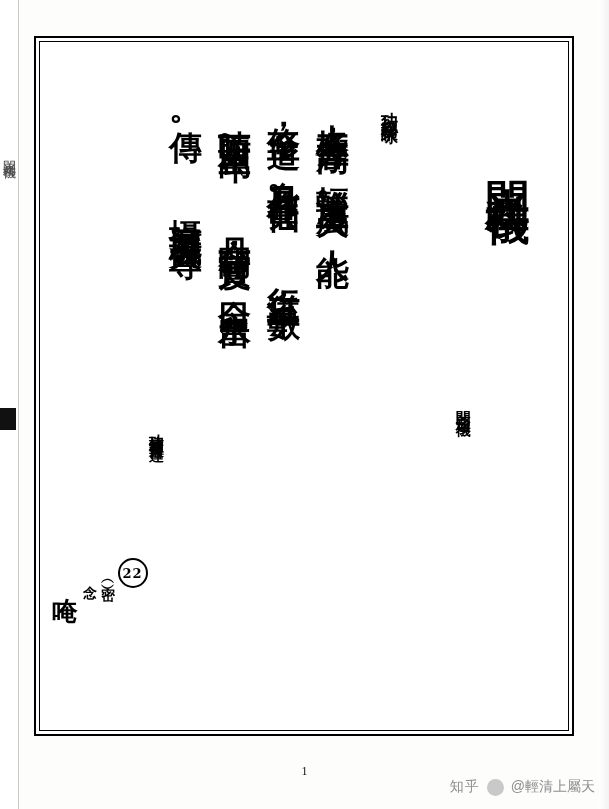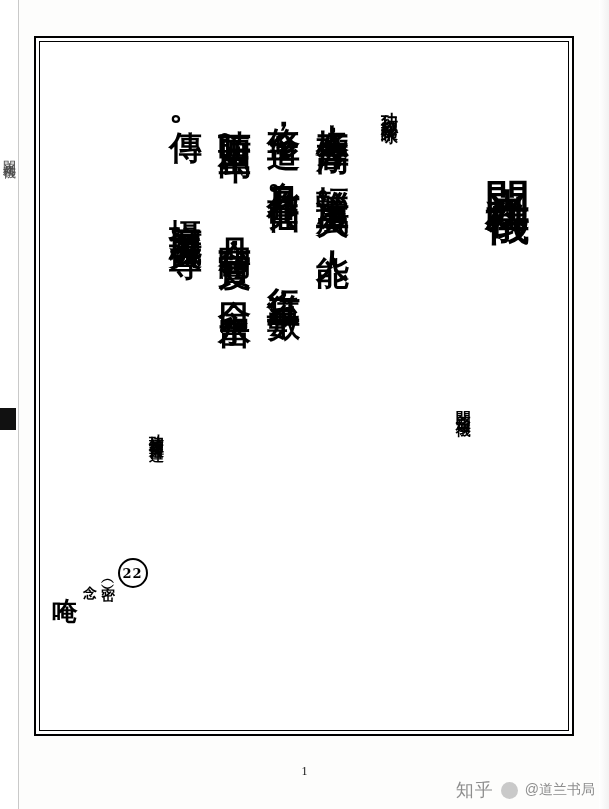--- a/index.html
+++ b/index.html
@@ -204,21 +204,21 @@
     display: flex;
     align-items: center;
     gap: 7px;
     color: #8d8d8d;
     font-family: "Liberation Sans", sans-serif;
     font-size: 14px;
     white-space: nowrap;
   }
   #watermark .zh-logo {
     font-family: "Liberation Sans", sans-serif;
-    font-size: 18px;
+    font-size: 14px;
     color: #8d8d8d;
     letter-spacing: 1px;
   }
   #watermark .avatar {
     width: 17px; height: 17px;
     border-radius: 50%;
     background: #c9c9c9;
     display: inline-block;
   }
 
@@ -268,16 +268,16 @@
       </div>
 
     </div>
   </div>
 
   <div id="page-number">1</div>
 
   <div id="watermark">
     <span class="zh-logo">知乎</span>
     <span class="avatar"></span>
-    <span>@道兰书局</span>
+    <span>@輕清上屬天</span>
   </div>
 
 </div>
 
 </body></html>

